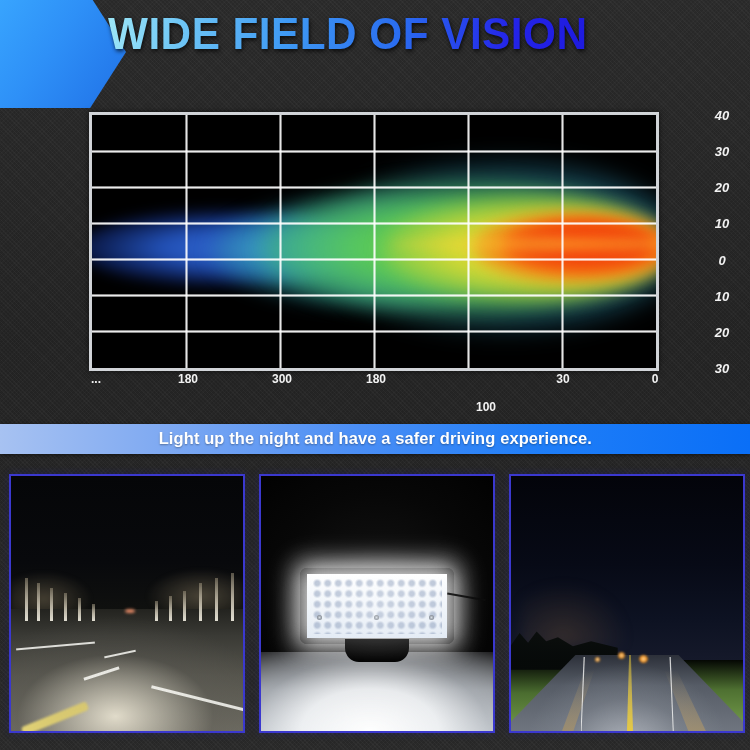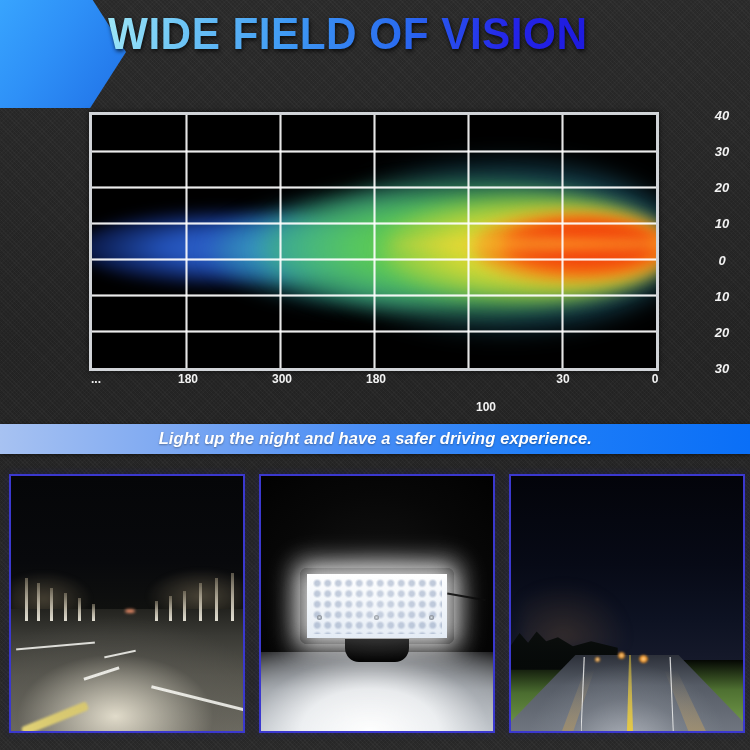--- a/index.html
+++ b/index.html
@@ -107,21 +107,20 @@
         font-size:13px;font-weight:bold;transform:translateY(-50%);font-style:italic;}
   .xlab{position:absolute;top:264px;color:#f2f2f2;font-size:12px;font-weight:bold;
         transform:translateX(-50%);white-space:nowrap;}
 
   
   .banner{
     position:absolute;left:0;top:424px;width:750px;height:30px;
     background:linear-gradient(90deg,#a7c2f2 0%,#7ea9f2 22%,#4a8ef5 48%,#1f7ef8 72%,#0a6ff7 100%);
     display:flex;align-items:center;justify-content:center;
     box-shadow:0 1px 4px rgba(0,0,0,.5);
-    font-style:italic;
   }
   .banner-text{
     color:#fff;font-size:17px;font-weight:bold;letter-spacing:.1px;
     transform:scaleX(.97);white-space:nowrap;
     text-shadow:0 1px 2px rgba(0,0,0,.35);
   }
 
   
   .photos{position:absolute;left:0;top:468px;width:750px;height:268px;}
   .photo{

